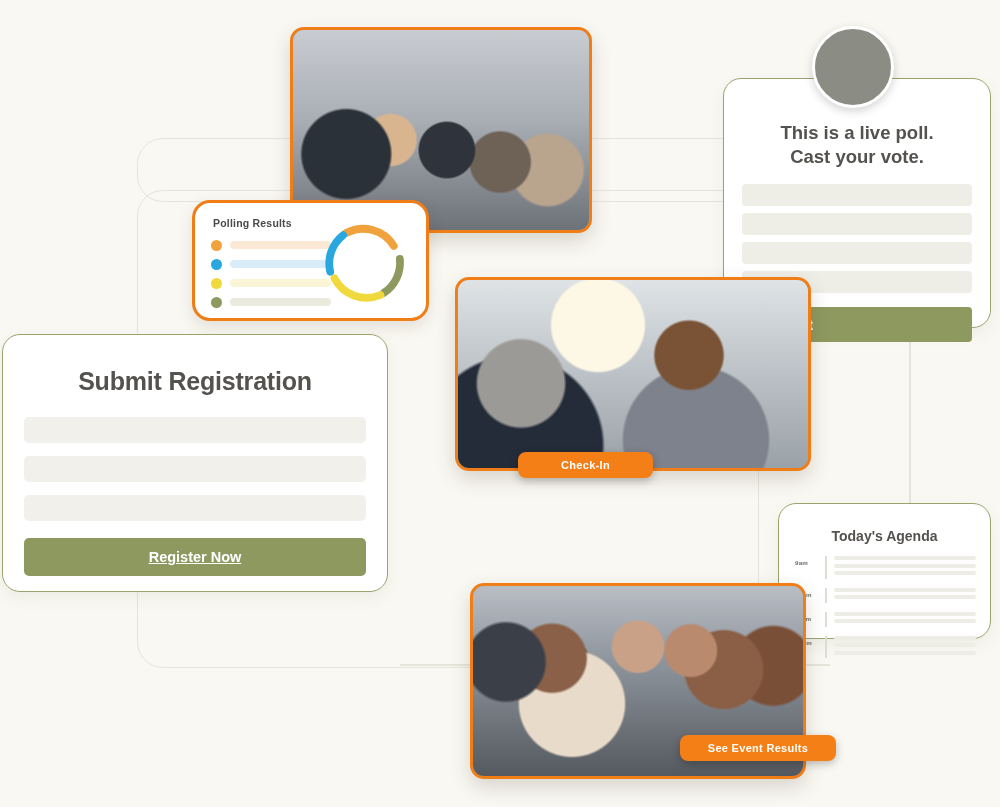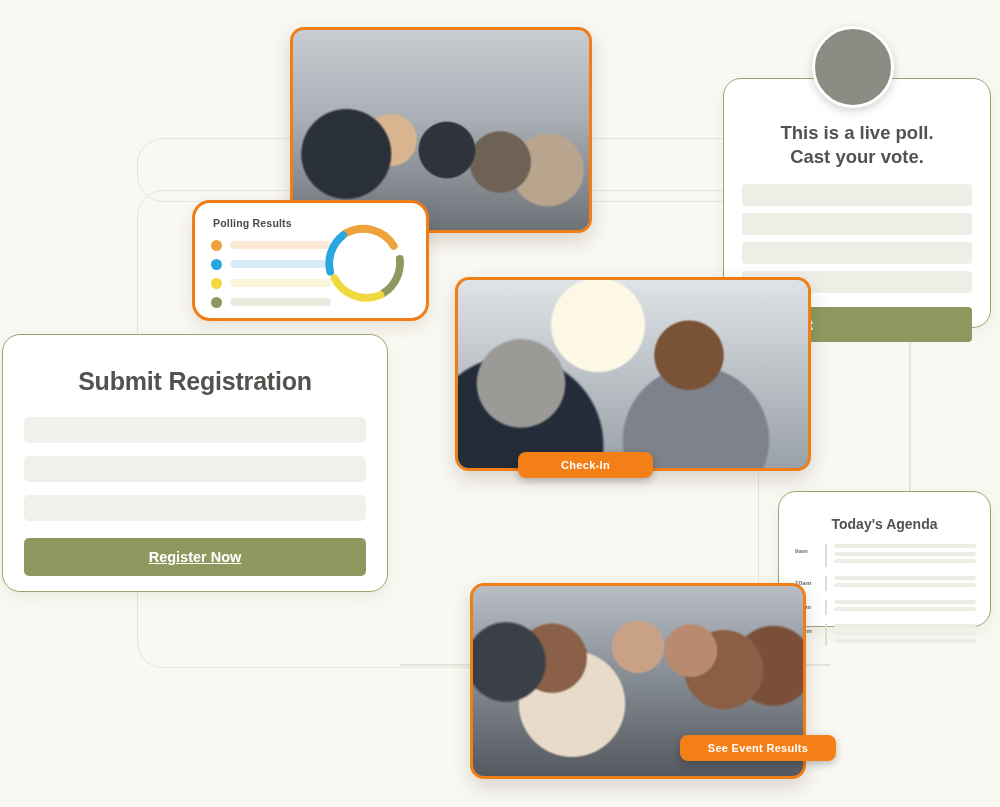--- a/index.html
+++ b/index.html
@@ -108,21 +108,21 @@
     background:#f1f0ea;border-radius:5px;
   }
   .reg-btn{
     position:absolute;left:21px;right:21px;height:38px;
     background:#8e9960;border-radius:5px;
     color:#fff;font-size:14.5px;font-weight:bold;
     display:flex;align-items:center;justify-content:center;
   }
 
   
-  #agenda-card{left:778px;top:491px;width:213px;height:136px;}
+  #agenda-card{left:778px;top:503px;width:213px;height:136px;}
   .agenda-title{
     position:absolute;left:0;right:0;top:24px;text-align:center;
     font-size:14px;font-weight:bold;color:#54524e;
   }
   .ag-rows{position:absolute;left:16px;right:14px;top:52px;}
   .ag-row{display:flex;align-items:flex-start;margin-bottom:9px;}
   .ag-time{
     width:30px;flex:0 0 auto;
     font-size:6.2px;font-weight:bold;color:#6d6c66;
     padding-top:3px;letter-spacing:.2px;

